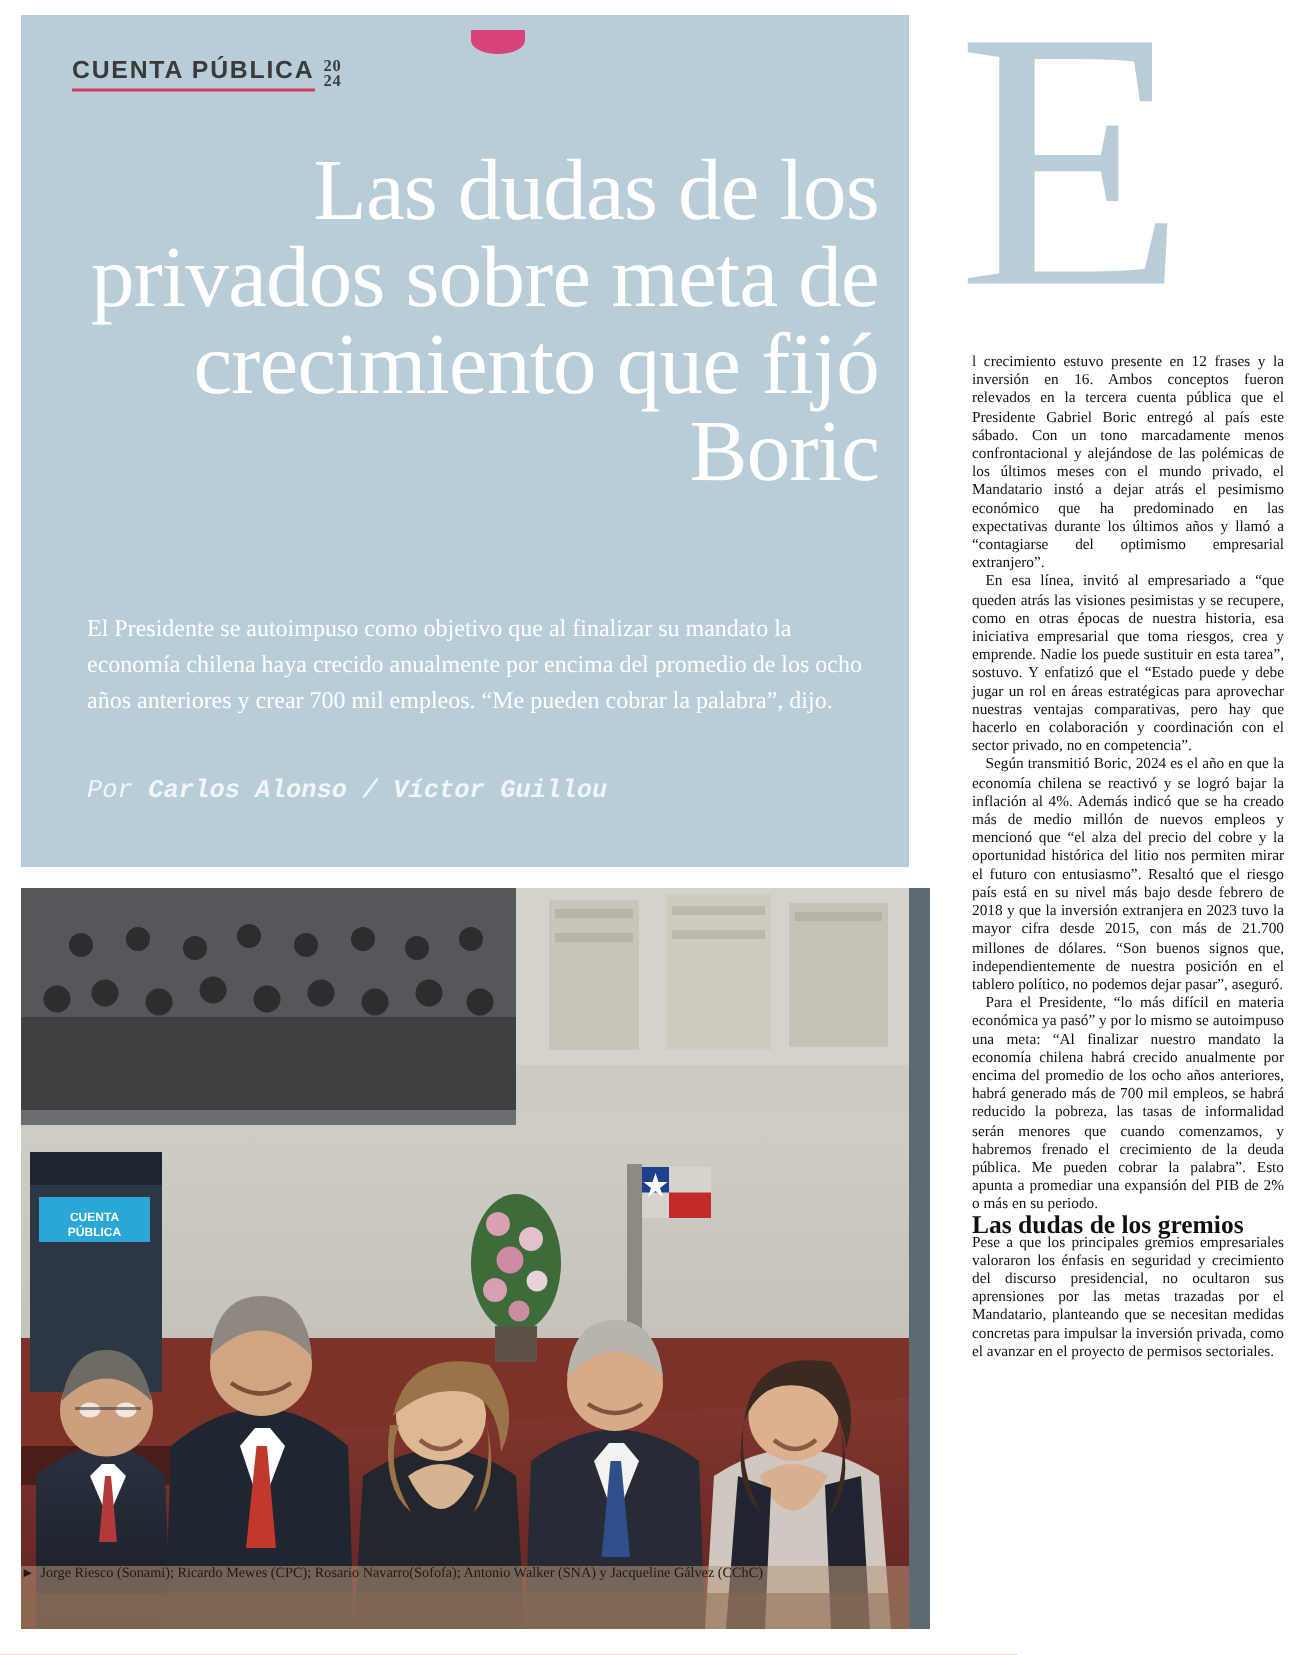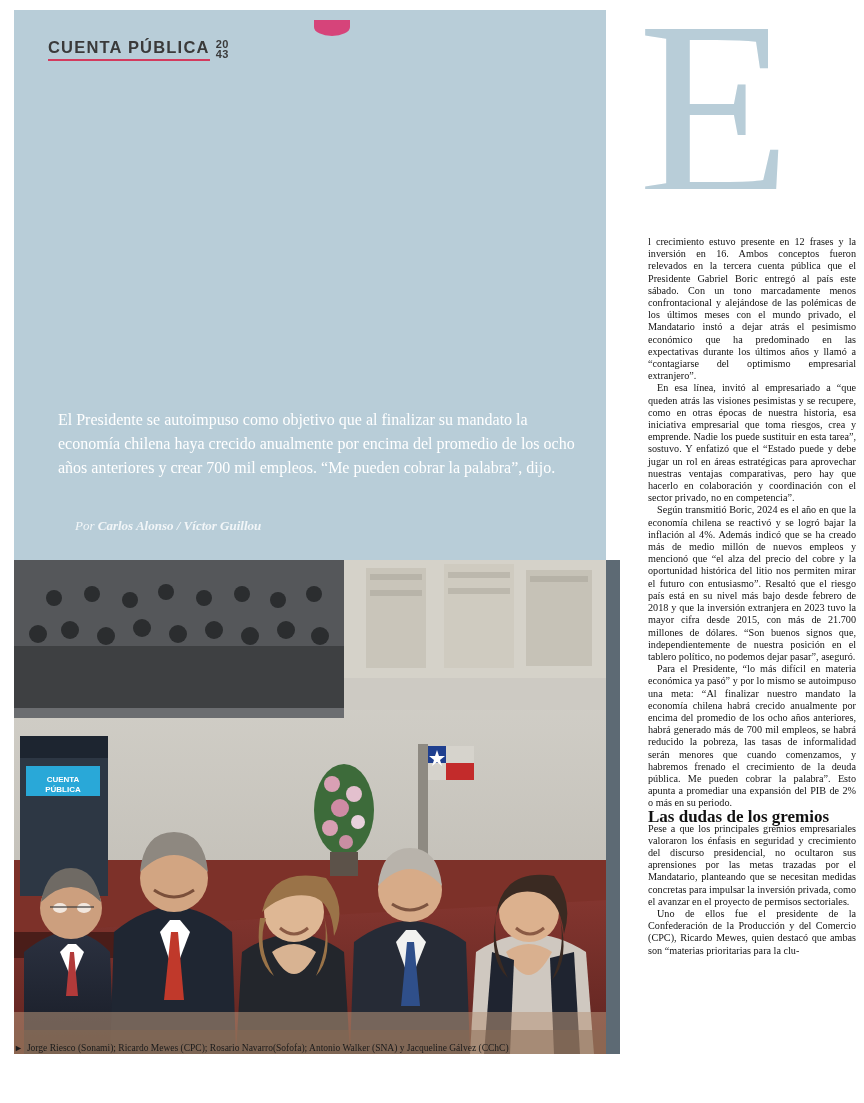--- a/index.html
+++ b/index.html
@@ -39,21 +39,21 @@
   .kicker-text {
     font-family: "Liberation Sans", sans-serif;
     font-weight: bold;
     font-size: 16.5px;
     letter-spacing: 1.2px;
     color: #3a3a3a;
     border-bottom: 2.5px solid #d33b5e;
     padding-bottom: 2px;
   }
   .kicker-year {
-    font-family: Liberation Sans, sans-serif;
+    font-family: Liberation Serif, serif;
     font-weight: bold;
     font-size: 11px;
     line-height: 10px;
     color: #3a3a3a;
     letter-spacing: 0.5px;
     padding-top: 1px;
   }
   .kicker-year span { display: block; }
 
   .headline {
@@ -74,43 +74,43 @@
     left: 44px; top: 398px;
     width: 528px;
     color: #ffffff;
     font-family: "Liberation Serif", serif;
     font-size: 16px;
     line-height: 24px;
     margin: 0;
   }
   .byline {
     position: absolute;
-    left: 61px; top: 508px;
+    left: 44px; top: 508px;
     width: 520px;
     color: #f2f6f8;
-    font-family: Liberation Serif, serif;
-    font-size: 13px;
+    font-family: Liberation Mono, monospace;
+    font-size: 17px;
     font-style: italic;
   }
   .byline b { font-style: italic; }
 
   
   .arc {
     position: absolute;
     left: 300px; top: 10px;
     width: 36px; height: 16px;
     border-bottom-left-radius: 36px 18px;
     border-bottom-right-radius: 36px 18px;
     background: #d6447a;
   }
 
   
   .photo {
     position: absolute;
-    left: 14px; top: 560px;
+    left: 14px; top: 592px;
     width: 683px; height: 494px;
     overflow: hidden;
     background: #5d6a74;
   }
   .photo svg { display: block; }
   .caption {
     position: absolute;
     left: 14px; top: 1043px;
     width: 600px;
     font-family: Liberation Serif, serif;
@@ -175,24 +175,25 @@
 
   <div class="left-col">
 
     <div class="hero">
       <div class="arc"></div>
 
       <div class="kicker">
         <span class="kicker-text">CUENTA PÚBLICA</span>
         <span class="kicker-year">
           <span>20</span>
-          <span>43</span>
+          <span>24</span>
         </span>
       </div>
 
+      <h1 class="headline">Las dudas de los privados sobre meta de crecimiento que fijó Boric</h1>
 
       <p class="standfirst">El Presidente se autoimpuso como objetivo que al finalizar su mandato la economía chilena haya crecido anualmente por encima del promedio de los ocho años anteriores y crear 700 mil empleos. “Me pueden cobrar la palabra”, dijo.</p>
 
       <div class="byline">
         <span>Por </span><b>Carlos Alonso / Víctor Guillou</b>
       </div>
     </div>
 
     <div class="photo">
       <svg width="592" height="494" viewBox="0 0 592 494" xmlns="http://www.w3.org/2000/svg">
@@ -342,17 +343,16 @@
       <span class="dropcap">E</span>
     </div>
 
     <div class="body-text">
       <p class="first">l crecimiento estuvo presente en 12 frases y la inversión en 16. Ambos conceptos fueron relevados en la tercera cuenta pública que el Presidente Gabriel Boric entregó al país este sábado. Con un tono marcadamente menos confrontacional y alejándose de las polémicas de los últimos meses con el mundo privado, el Mandatario instó a dejar atrás el pesimismo económico que ha predominado en las expectativas durante los últimos años y llamó a “contagiarse del optimismo empresarial extranjero”.</p>
       <p>En esa línea, invitó al empresariado a “que queden atrás las visiones pesimistas y se recupere, como en otras épocas de nuestra historia, esa iniciativa empresarial que toma riesgos, crea y emprende. Nadie los puede sustituir en esta tarea”, sostuvo. Y enfatizó que el “Estado puede y debe jugar un rol en áreas estratégicas para aprovechar nuestras ventajas comparativas, pero hay que hacerlo en colaboración y coordinación con el sector privado, no en competencia”.</p>
       <p>Según transmitió Boric, 2024 es el año en que la economía chilena se reactivó y se logró bajar la inflación al 4%. Además indicó que se ha creado más de medio millón de nuevos empleos y mencionó que “el alza del precio del cobre y la oportunidad histórica del litio nos permiten mirar el futuro con entusiasmo”. Resaltó que el riesgo país está en su nivel más bajo desde febrero de 2018 y que la inversión extranjera en 2023 tuvo la mayor cifra desde 2015, con más de 21.700 millones de dólares. “Son buenos signos que, independientemente de nuestra posición en el tablero político, no podemos dejar pasar”, aseguró.</p>
       <p>Para el Presidente, “lo más difícil en materia económica ya pasó” y por lo mismo se autoimpuso una meta: “Al finalizar nuestro mandato la economía chilena habrá crecido anualmente por encima del promedio de los ocho años anteriores, habrá generado más de 700 mil empleos, se habrá reducido la pobreza, las tasas de informalidad serán menores que cuando comenzamos, y habremos frenado el crecimiento de la deuda pública. Me pueden cobrar la palabra”. Esto apunta a promediar una expansión del PIB de 2% o más en su periodo.</p>
       <p class="subhead">Las dudas de los gremios</p>
       <p class="first">Pese a que los principales gremios empresariales valoraron los énfasis en seguridad y crecimiento del discurso presidencial, no ocultaron sus aprensiones por las metas trazadas por el Mandatario, planteando que se necesitan medidas concretas para impulsar la inversión privada, como el avanzar en el proyecto de permisos sectoriales.</p>
-      <p>Uno de ellos fue el presidente de la Confederación de la Producción y del Comercio (CPC), Ricardo Mewes, quien destacó que ambas son “materias prioritarias para la clu-</p>
     </div>
   </div>
 
 </div>
 
 </body></html>

